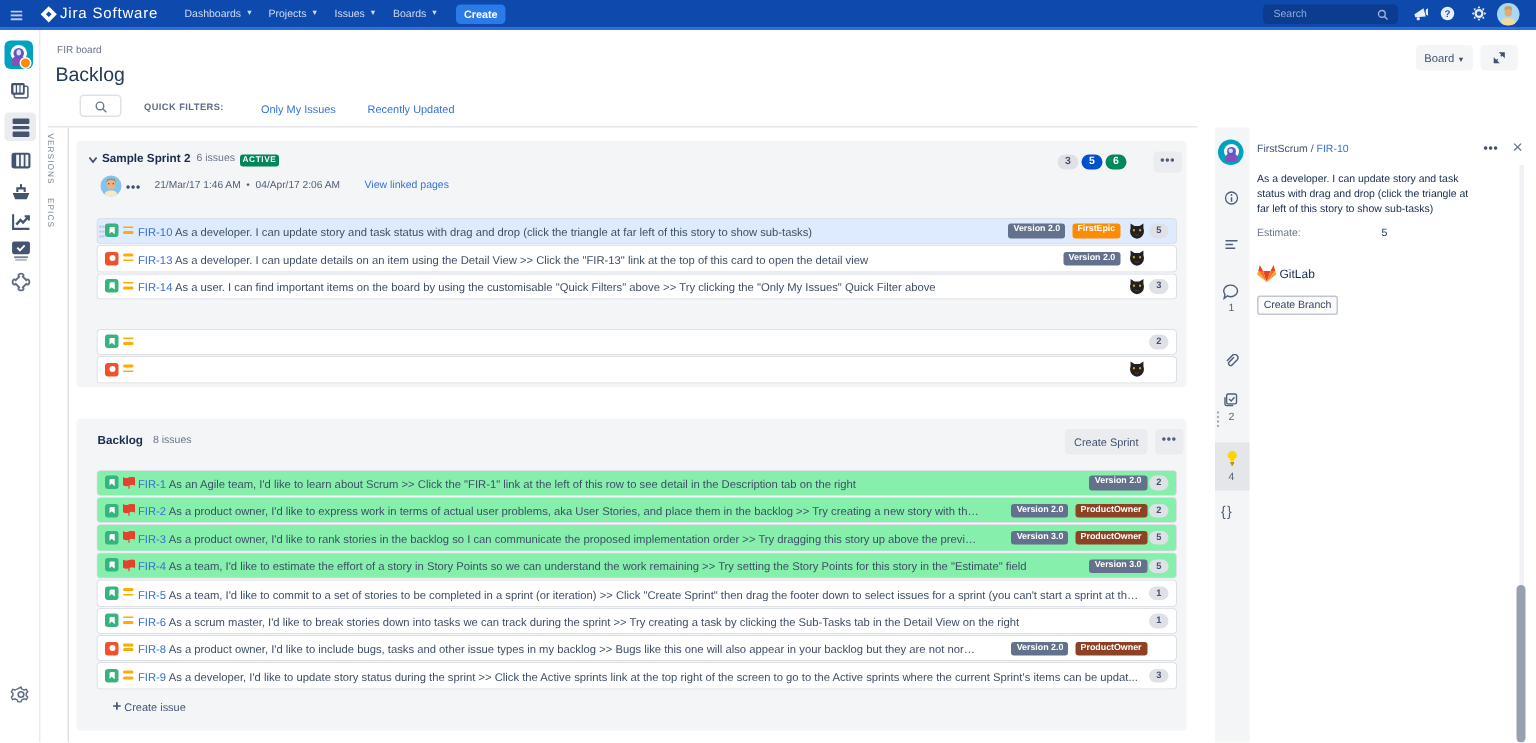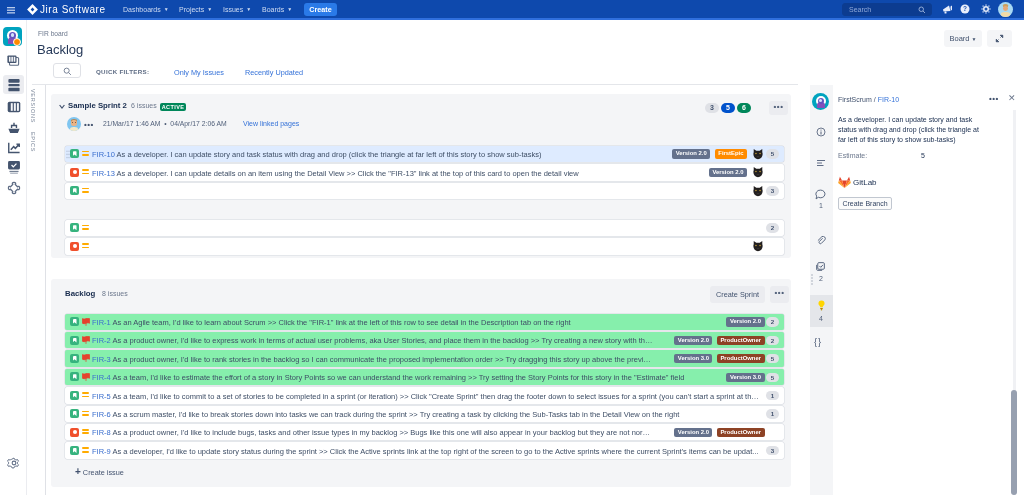--- a/index.html
+++ b/index.html
@@ -309,20 +309,21 @@
         <circle cx="9.4" cy="6.4" r="0.9" fill="#c9a33a"></circle>
         <path d="M5.5 9.8 Q7 11 8.5 9.8" stroke="#494443" stroke-width="0.7" fill="none"></path>
       </svg>
 </div>
 <div class="row " style="top:182.7px">
   <div class="itype story"></div>
   <div class="iprio">
         <i></i>
         <i></i>
       </div>
+  <div class="itxt" style="right:45px"><span class="ikey">FIR-14</span> <span class="sumtxt">As a user. I can find important items on the board by using the customisable "Quick Filters" above &gt;&gt; Try clicking the "Only My Issues" Quick Filter above</span></div>
 <svg class="cat" style="right:20px" viewBox="0 0 14 14">
         <path d="M2 5 L2 1.2 L5 3.2 L9 3.2 L12 1.2 L12 5 A5.4 5.2 0 0 1 12.4 7.4 A5.4 5.6 0 0 1 1.6 7.4 A5.4 5.2 0 0 1 2 5 Z" fill="#232020"></path>
         <circle cx="4.6" cy="6.4" r="0.9" fill="#c9a33a"></circle>
         <circle cx="9.4" cy="6.4" r="0.9" fill="#c9a33a"></circle>
         <path d="M5.5 9.8 Q7 11 8.5 9.8" stroke="#494443" stroke-width="0.7" fill="none"></path>
       </svg>
   <div class="pill" style="right:5px;width:13px">3</div>
 </div>
 <div class="row " style="top:219.7px">
   <div class="itype story"></div>

